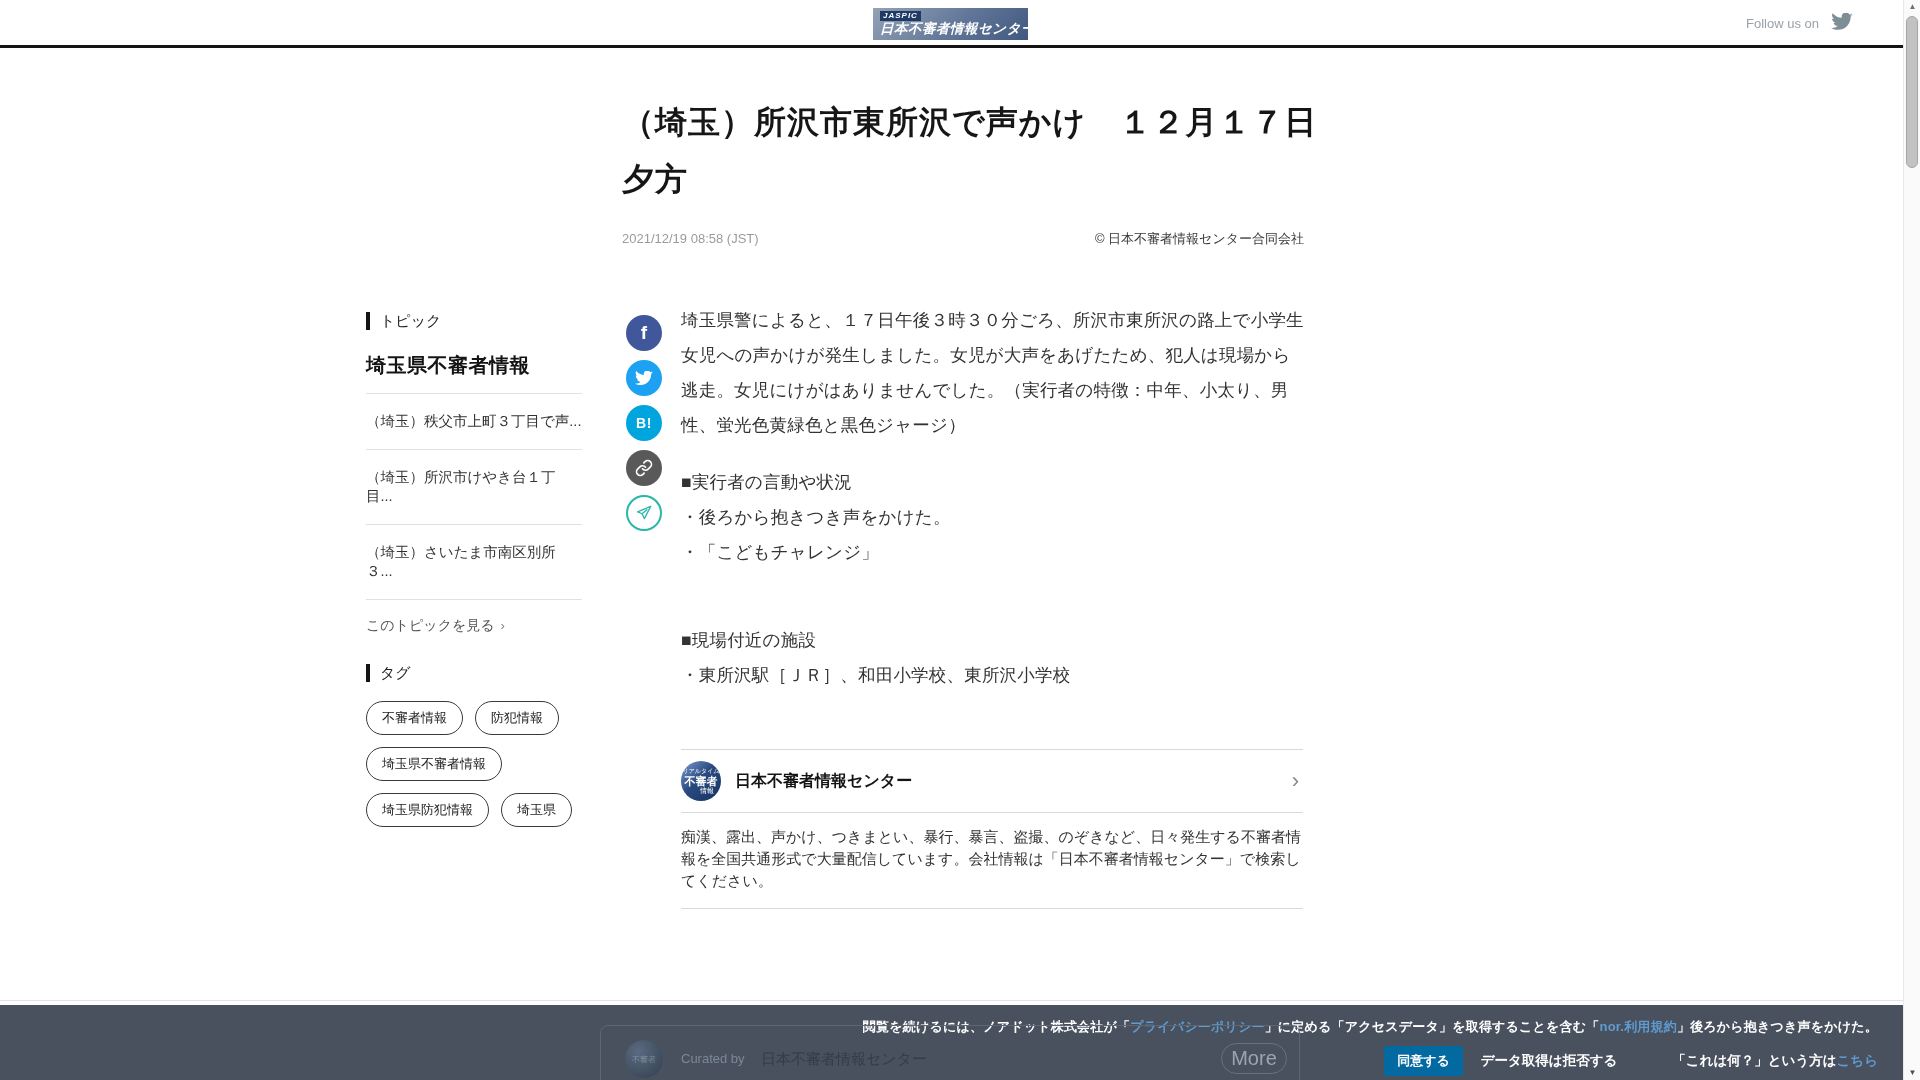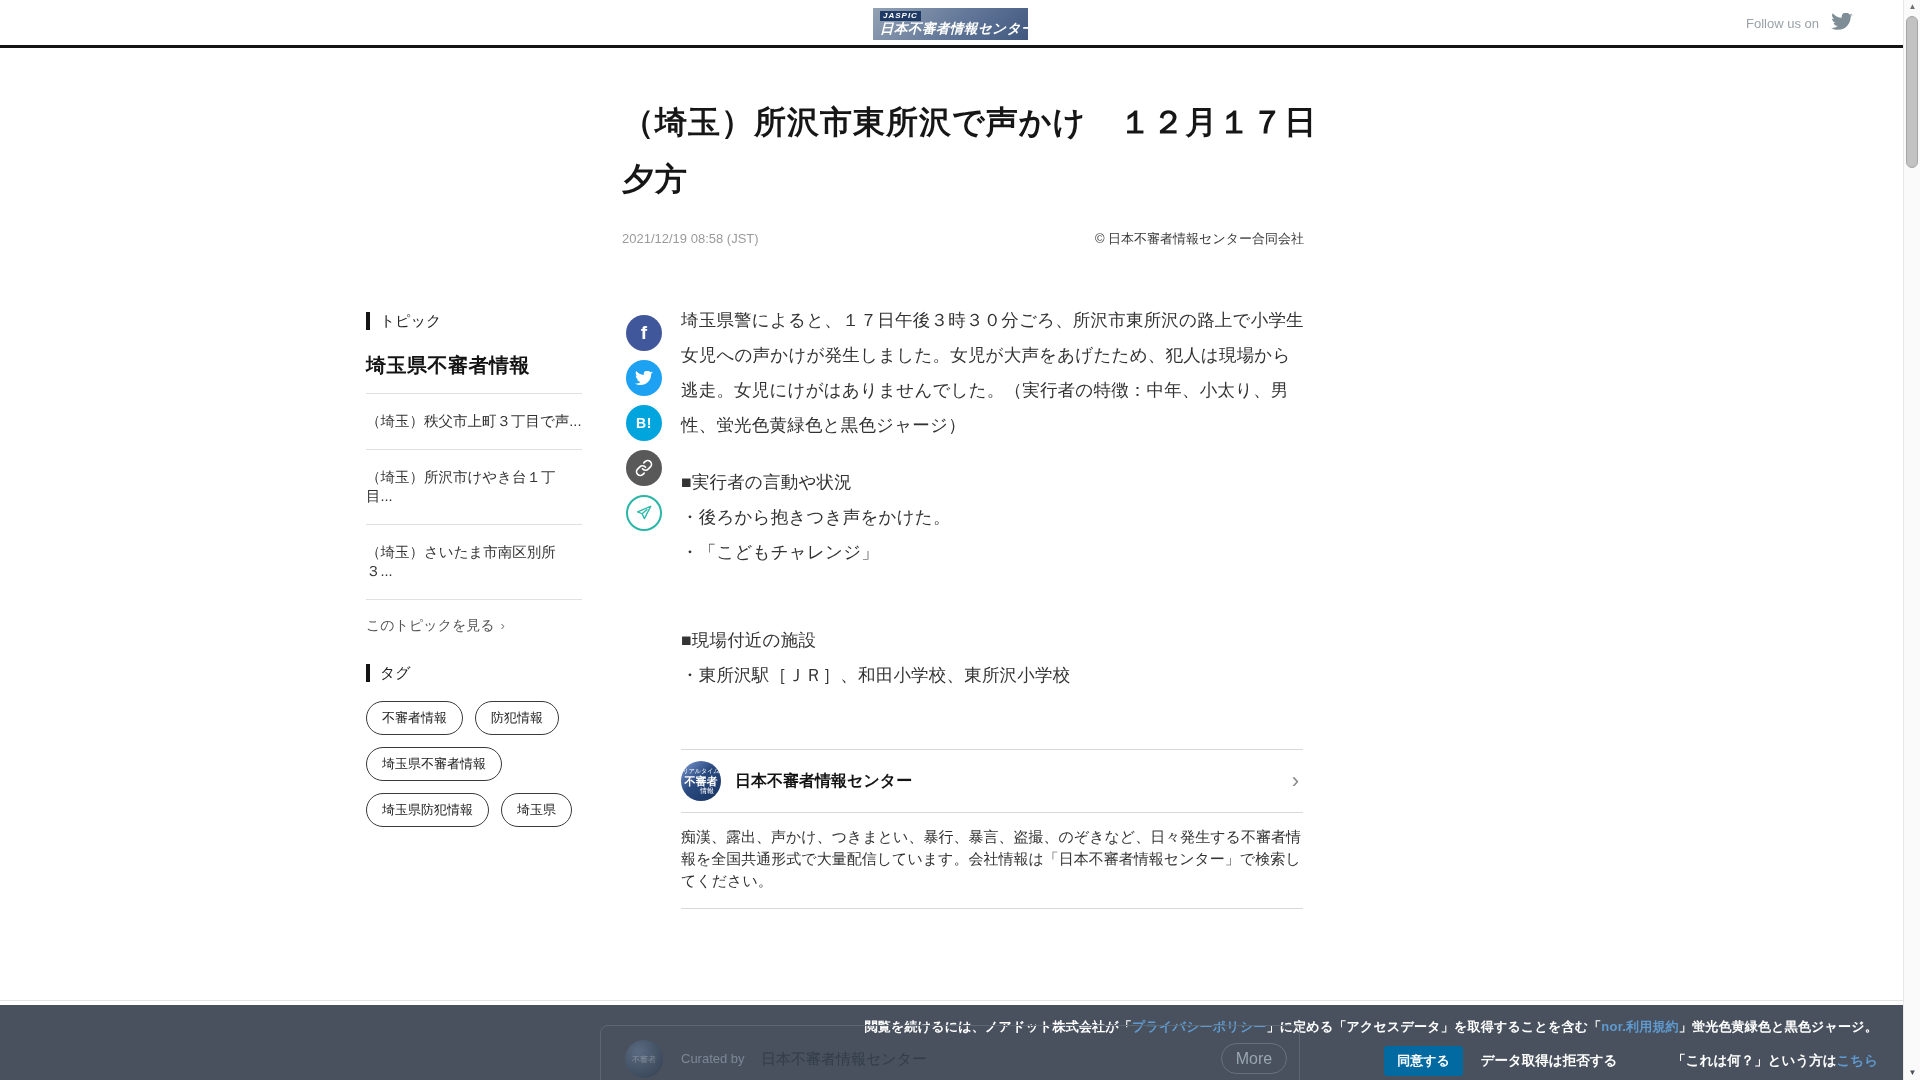--- a/index.html
+++ b/index.html
@@ -74,21 +74,21 @@
   .footer { position:absolute; left:0; top:1005px; width:1903px; height:75px; background:#48515d; }
   .consent-text { position:absolute; top:13px; right:25px; font-size:13px; font-weight:bold; color:#fff; white-space:nowrap; letter-spacing:.2px; }
   .consent-text .flink { color:#5f9ad0; cursor:pointer; }
   .curated-box { position:absolute; left:600px; top:20px; width:700px; height:70px; border:1px solid #5d6673; border-radius:8px; }
   .cur-avatar { position:absolute; left:24px; top:14px; width:38px; height:38px; border-radius:50%;
     background:radial-gradient(circle at 35% 30%, #5a6a80, #333f50); display:flex; align-items:center; justify-content:center;
     color:rgba(255,255,255,.28); font-size:8px; }
   .cur-label { position:absolute; left:80px; top:0; line-height:66px; font-size:13px; color:#7c8898; }
   .cur-name { position:absolute; left:160px; top:0; line-height:66px; font-size:15px; color:#333d49; }
   .more-btn { position:absolute; right:12px; top:17px; width:66px; height:31px; border:1px solid #68727f; border-radius:16px;
-    color:#9aa5b2; font-size:16px; text-align:center; line-height:29px; cursor:pointer; }
+    color:#9aa5b2; font-size:20px; text-align:center; line-height:29px; cursor:pointer; }
   .consent-actions { position:absolute; right:25px; top:41px; display:flex; align-items:center; white-space:nowrap; }
   .agree-btn { background:#0369a1; color:#fff; font-size:13px; font-weight:bold; border:none; border-radius:3px; padding:6px 13px; cursor:pointer; }
   .refuse-link { margin-left:18px; font-size:13.5px; font-weight:bold; color:#fff; cursor:pointer; }
   .what { margin-left:55px; font-size:13.5px; font-weight:bold; color:#fff; }
   .what .flink { color:#5f9ad0; cursor:pointer; }
 </style>
 </head>
 <body>
 
 <div class="page">
@@ -189,21 +189,21 @@
       <span class="pub-name">日本不審者情報センター</span>
       <span class="pub-chev">›</span>
     </div>
     <div class="pub-desc">痴漢、露出、声かけ、つきまとい、暴行、暴言、盗撮、のぞきなど、日々発生する不審者情報を全国共通形式で大量配信しています。会社情報は「日本不審者情報センター」で検索してください。</div>
   </div>
 
   <div class="pre-footer-line"></div>
 
   <div class="footer">
     <div class="consent-text">
-      <span>閲覧を続けるには、ノアドット株式会社が「</span><span class="flink">プライバシーポリシー</span><span>」に定める「アクセスデータ」を取得することを含む「</span><span class="flink">nor.利用規約</span><span>」蛍光色黄緑色と黒色ジャージ。</span>
+      <span>閲覧を続けるには、ノアドット株式会社が「</span><span class="flink">プライバシーポリシー</span><span>」に定める「アクセスデータ」を取得することを含む「</span><span class="flink">nor.利用規約</span><span>」後ろから抱きつき声をかけた。</span>
     </div>
 
     <div class="curated-box">
       <div class="cur-avatar">
         <span>不審者</span>
       </div>
       <span class="cur-label">Curated by</span>
       <span class="cur-name">日本不審者情報センター</span>
       <div class="more-btn">More</div>
     </div>

